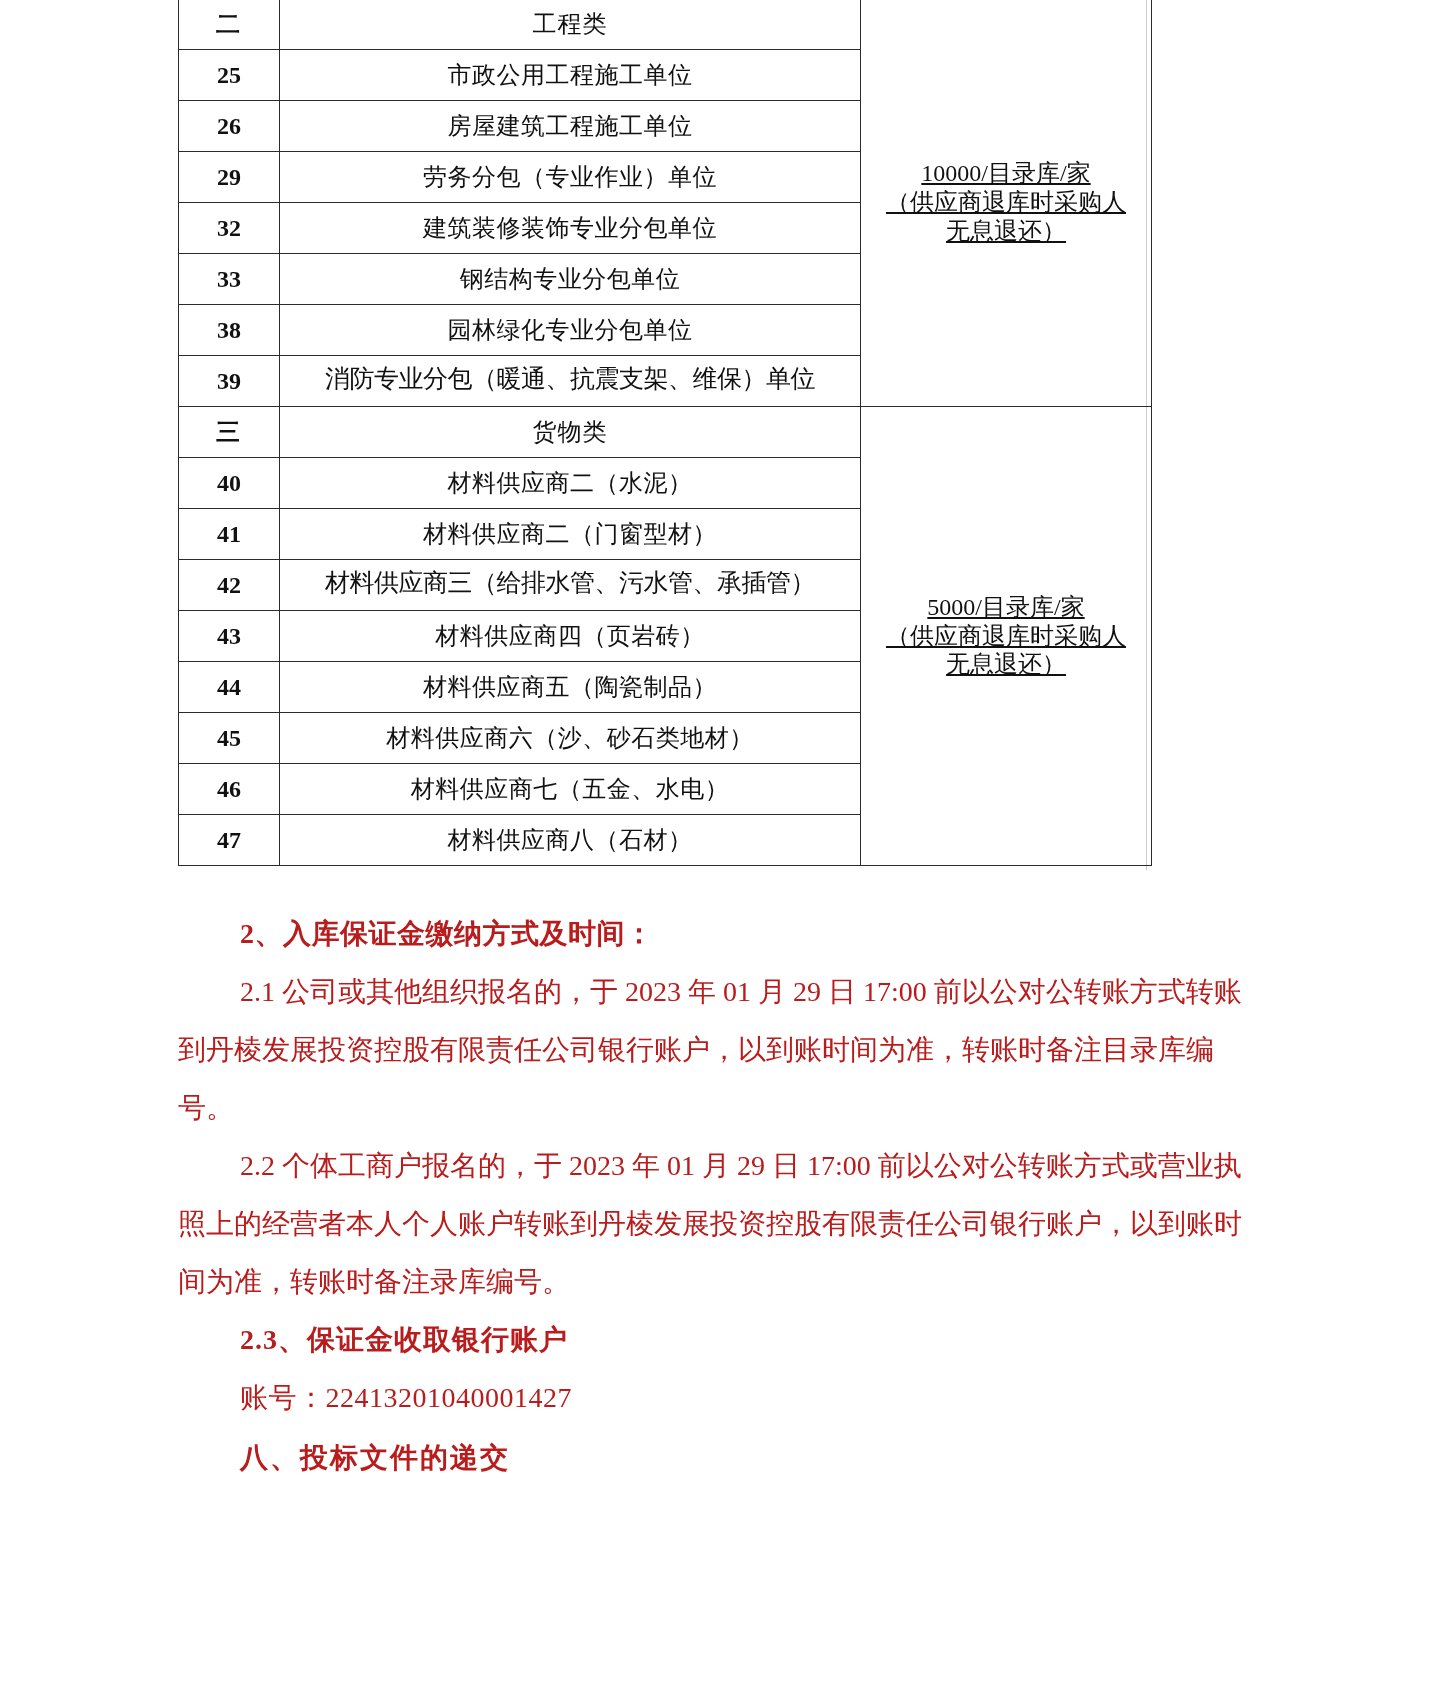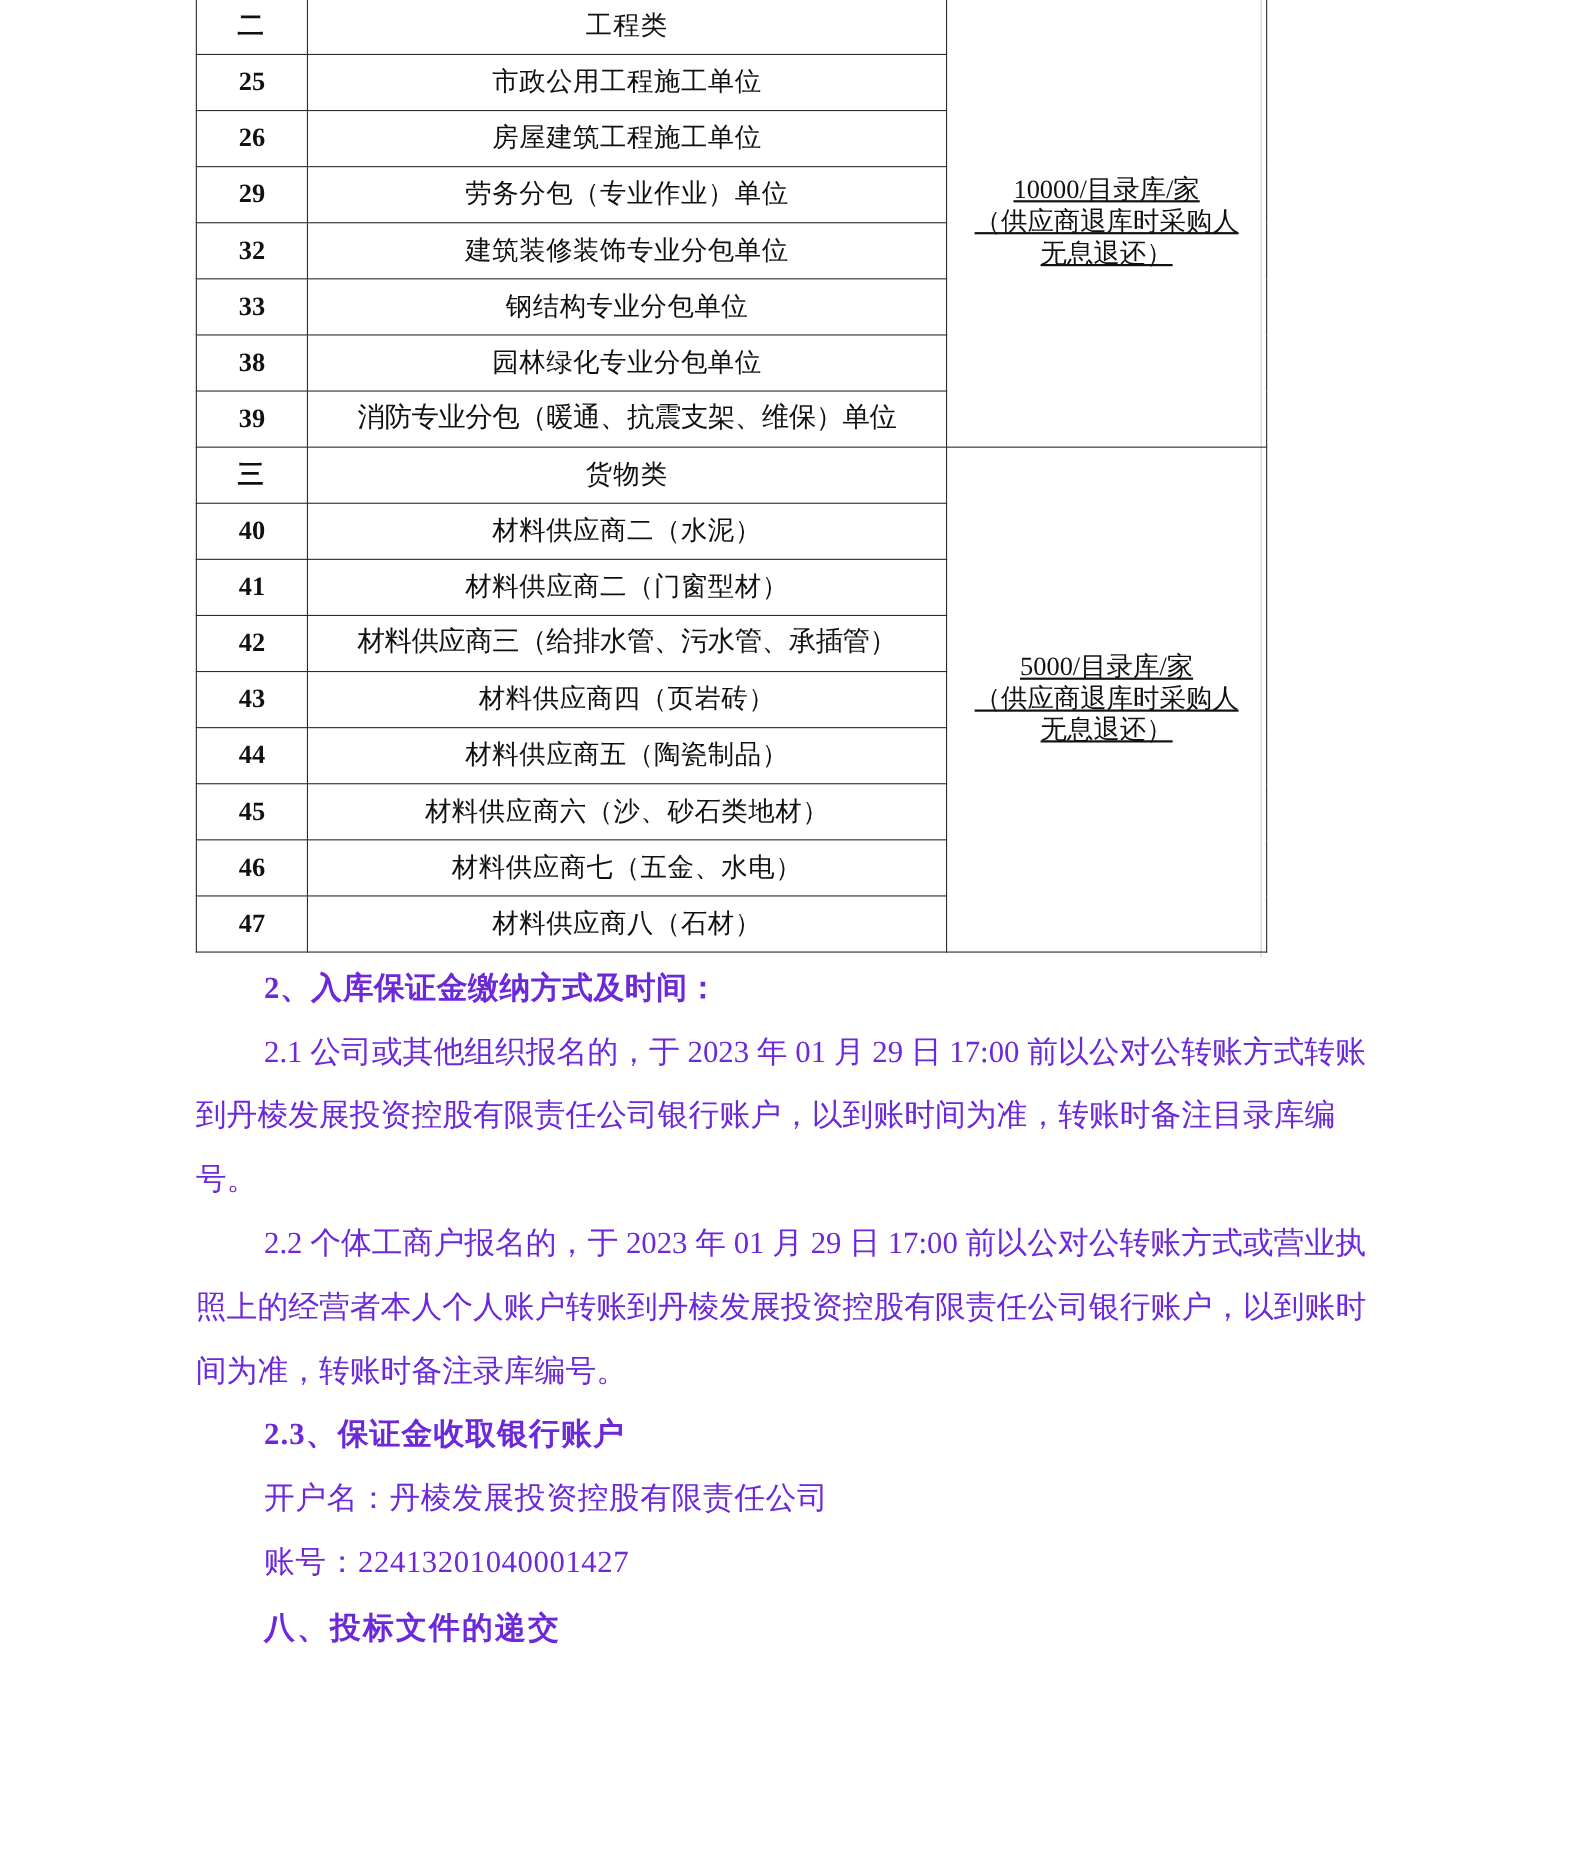--- a/index.html
+++ b/index.html
@@ -85,25 +85,25 @@
     top: 0;
     width: 1px;
     height: 870px;
     background: #cfcfcf;
   }
 
   
   .content {
     position: absolute;
     left: 178px;
-    top: 870px;
+    top: 905px;
     width: 1070px;
     font-size: 28px;
     line-height: 58px;
-    color: #6d28d9;
+    color: #b91c1c;
   }
   .p-indent {
     text-indent: 62px;
     margin: 0;
   }
   .bold-head {
     font-weight: bold;
     letter-spacing: 0.5px;
   }
   .sub-title {
@@ -223,18 +223,17 @@
         </tr>
       </tbody>
     </table>
   </div>
 
   <div class="content">
     <p class="p-indent bold-head">2、入库保证金缴纳方式及时间：</p>
     <p class="p-indent para-block">2.1 公司或其他组织报名的，于 2023 年 01 月 29 日 17:00 前以公对公转账方式转账到丹棱发展投资控股有限责任公司银行账户，以到账时间为准，转账时备注目录库编号。</p>
     <p class="p-indent para-block">2.2 个体工商户报名的，于 2023 年 01 月 29 日 17:00 前以公对公转账方式或营业执照上的经营者本人个人账户转账到丹棱发展投资控股有限责任公司银行账户，以到账时间为准，转账时备注录库编号。</p>
     <p class="sub-title">2.3、保证金收取银行账户</p>
-    <p class="acct-line">开户名：丹棱发展投资控股有限责任公司</p>
     <p class="acct-line">账号：22413201040001427</p>
     <p class="section-title">八、投标文件的递交</p>
   </div>
 
 </div>
 
 </body></html>

